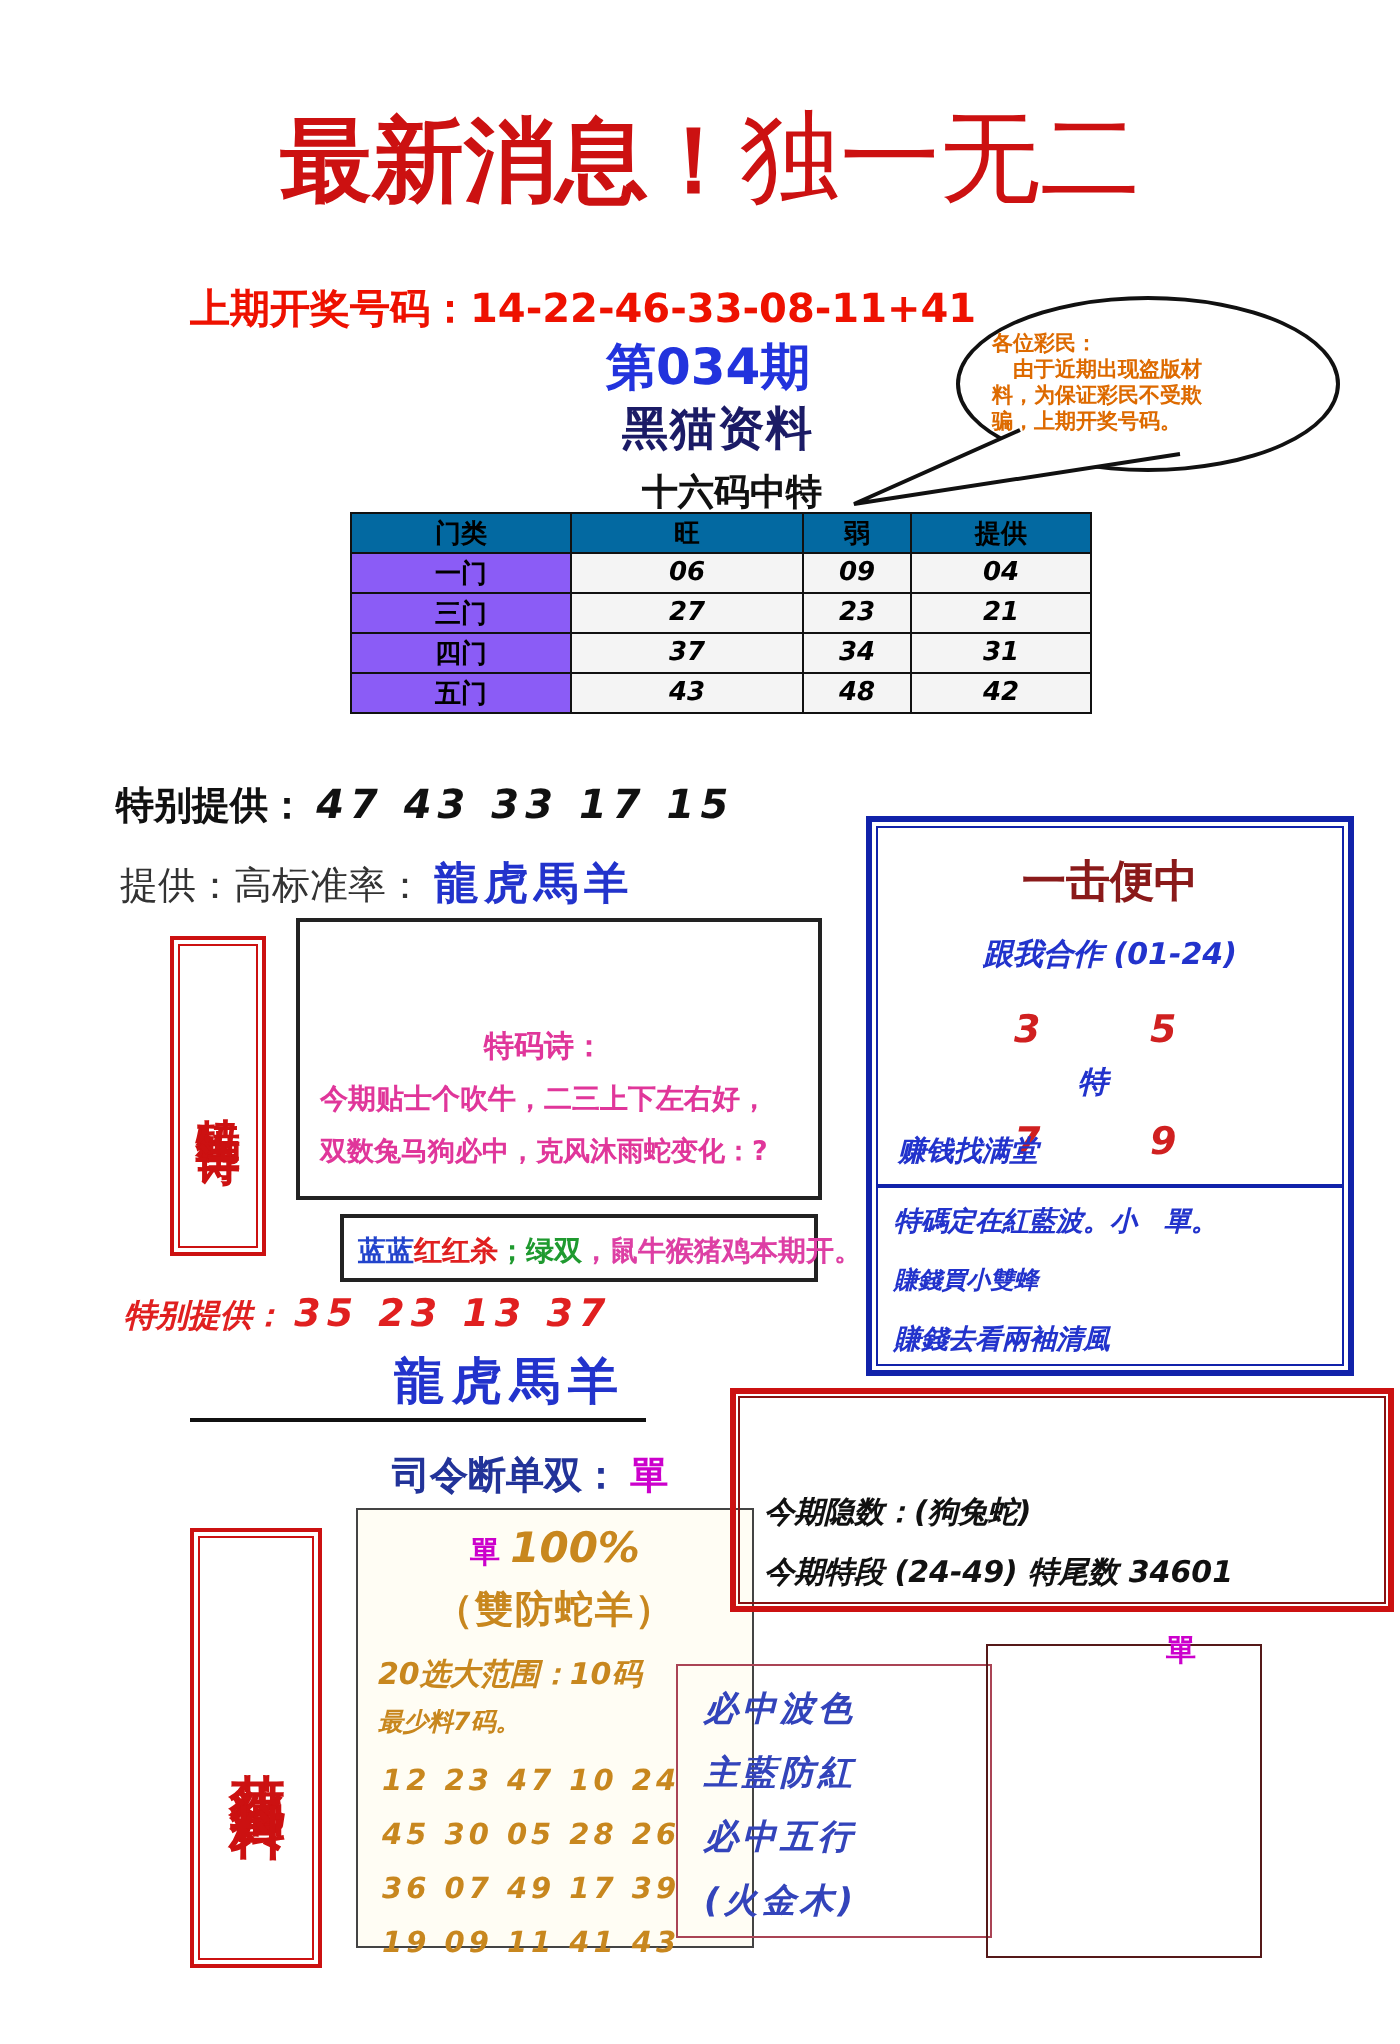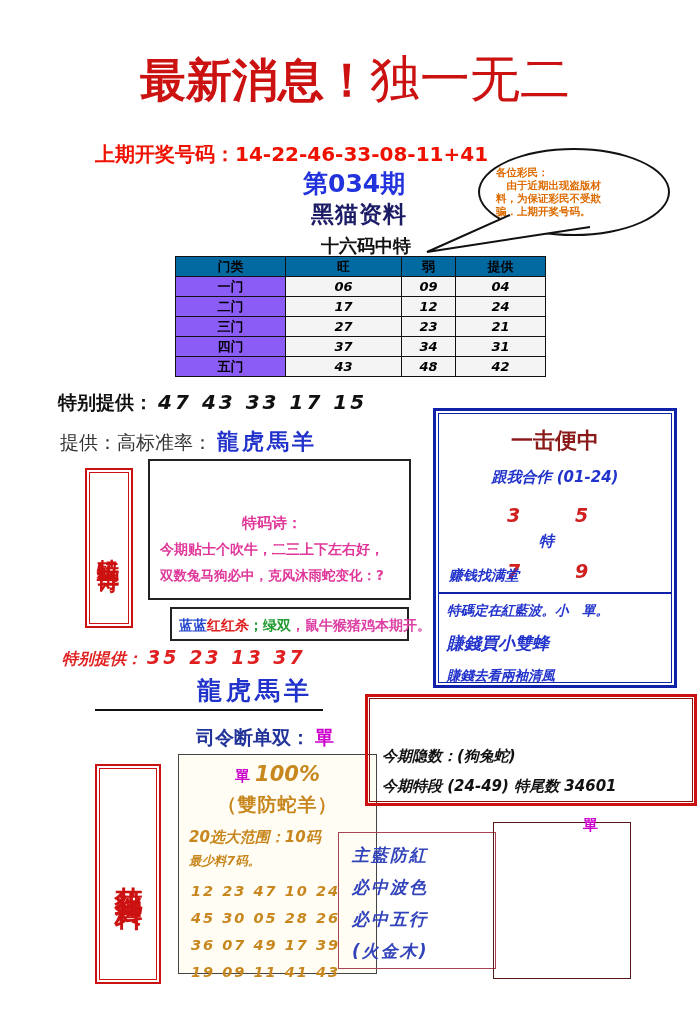--- a/index.html
+++ b/index.html
@@ -72,26 +72,20 @@
       <th>弱</th>
       <th>提供</th>
     </tr>
     <tr>
       <td class="lbl">一门</td>
       <td class="num">06</td>
       <td class="num">09</td>
       <td class="num">04</td>
     </tr>
     <tr>
-      <td class="lbl">二门</td>
-      <td class="num">17</td>
-      <td class="num">12</td>
-      <td class="num">24</td>
-    </tr>
-    <tr>
       <td class="lbl">三门</td>
       <td class="num">27</td>
       <td class="num">23</td>
       <td class="num">21</td>
     </tr>
     <tr>
       <td class="lbl">四门</td>
       <td class="num">37</td>
       <td class="num">34</td>
       <td class="num">31</td>
@@ -122,21 +116,21 @@
         <div class="hand" style="text-align:center;margin-top:12px;font-size:15px;color:#2233cc;">跟我合作 (01-24)</div>
         <div class="abs hand" style="left:68px;top:90px;font-size:19px;color:#d02020;">3</div>
         <div class="abs hand" style="left:136px;top:90px;font-size:19px;color:#d02020;">5</div>
         <div class="abs hand" style="left:100px;top:118px;font-size:15px;color:#2233cc;">特</div>
         <div class="abs hand" style="left:68px;top:146px;font-size:19px;color:#d02020;">7</div>
         <div class="abs hand" style="left:136px;top:146px;font-size:19px;color:#d02020;">9</div>
       </div>
       <div class="abs hand" style="left:10px;top:153px;font-size:14px;color:#2233cc;">赚钱找满堂</div>
       <div style="position:absolute;left:0;top:182px;width:100%;">
         <div class="hand" style="margin:6px 0 0 8px;font-size:13.5px;color:#2233cc;white-space:nowrap;">特碼定在紅藍波。小　單。</div>
-        <div class="hand" style="margin:12px 0 0 8px;font-size:17px;color:#2233cc;">賺錢買小雙蜂</div>
+        <div class="hand" style="margin:12px 0 0 8px;font-size:12px;color:#2233cc;">賺錢買小雙蜂</div>
         <div class="hand" style="margin:12px 0 0 8px;font-size:13.5px;color:#2233cc;">賺錢去看兩袖清風</div>
       </div>
     </div>
   </div>
 
   <div class="abs dblred" style="left:85px;top:468px;width:48px;height:160px;box-sizing:border-box;">
     <div class="inner">
       <div class="vtext serif" style="font-size:22px;letter-spacing:3px;">特码生肖诗</div>
     </div>
   </div>
@@ -184,22 +178,22 @@
     </div>
   </div>
 
   <div class="abs" style="left:365px;top:694px;width:332px;height:112px;border:3px solid #cc1111;box-sizing:border-box;">
     <div style="position:absolute;inset:1px;border:1px solid #881111;"></div>
     <div class="abs hand" style="left:14px;top:50px;font-size:15px;color:#111;">今期隐数：(狗兔蛇)</div>
     <div class="abs hand" style="left:14px;top:80px;font-size:15px;color:#111;white-space:nowrap;text-align:center;">今期特段 (24-49) 特尾数 34601</div>
   </div>
 
   <div class="abs" style="left:338px;top:832px;width:158px;height:137px;border:1px solid #aa4455;box-sizing:border-box;padding:6px 0 0 13px;">
+    <div class="hand" style="font-size:17px;color:#3344bb;line-height:32px;letter-spacing:2px;">必中波色</div>
     <div class="hand" style="font-size:17px;color:#3344bb;line-height:32px;letter-spacing:2px;">主藍防紅</div>
-    <div class="hand" style="font-size:17px;color:#3344bb;line-height:32px;letter-spacing:2px;">必中波色</div>
     <div class="hand" style="font-size:17px;color:#3344bb;line-height:32px;letter-spacing:2px;">必中五行</div>
     <div class="hand" style="font-size:17px;color:#3344bb;line-height:32px;letter-spacing:2px;">(火金木)</div>
   </div>
 
   <div class="abs" style="left:493px;top:822px;width:138px;height:157px;border:1px solid #551919;box-sizing:border-box;"></div>
   <div class="abs" style="left:583px;top:816px;font-size:15px;font-weight:bold;color:#cc00cc;">單</div>
 
 </div>
 
 </body></html>

